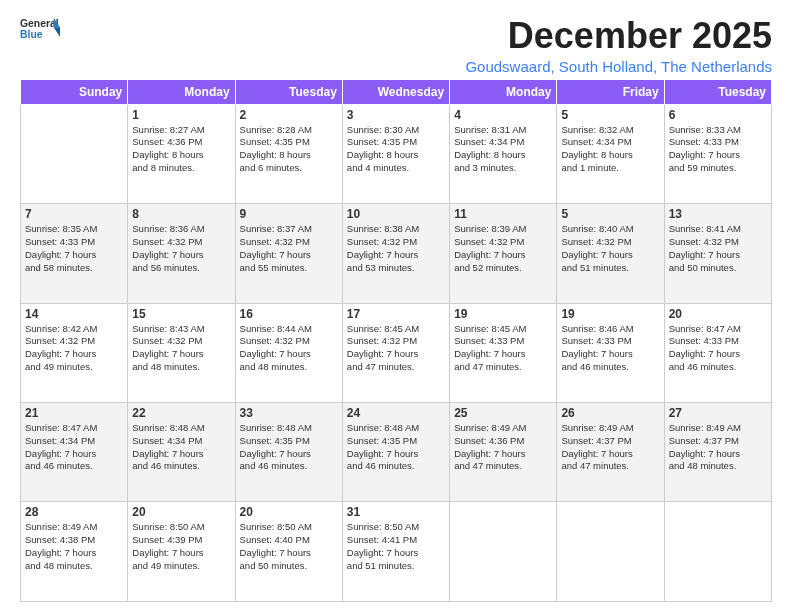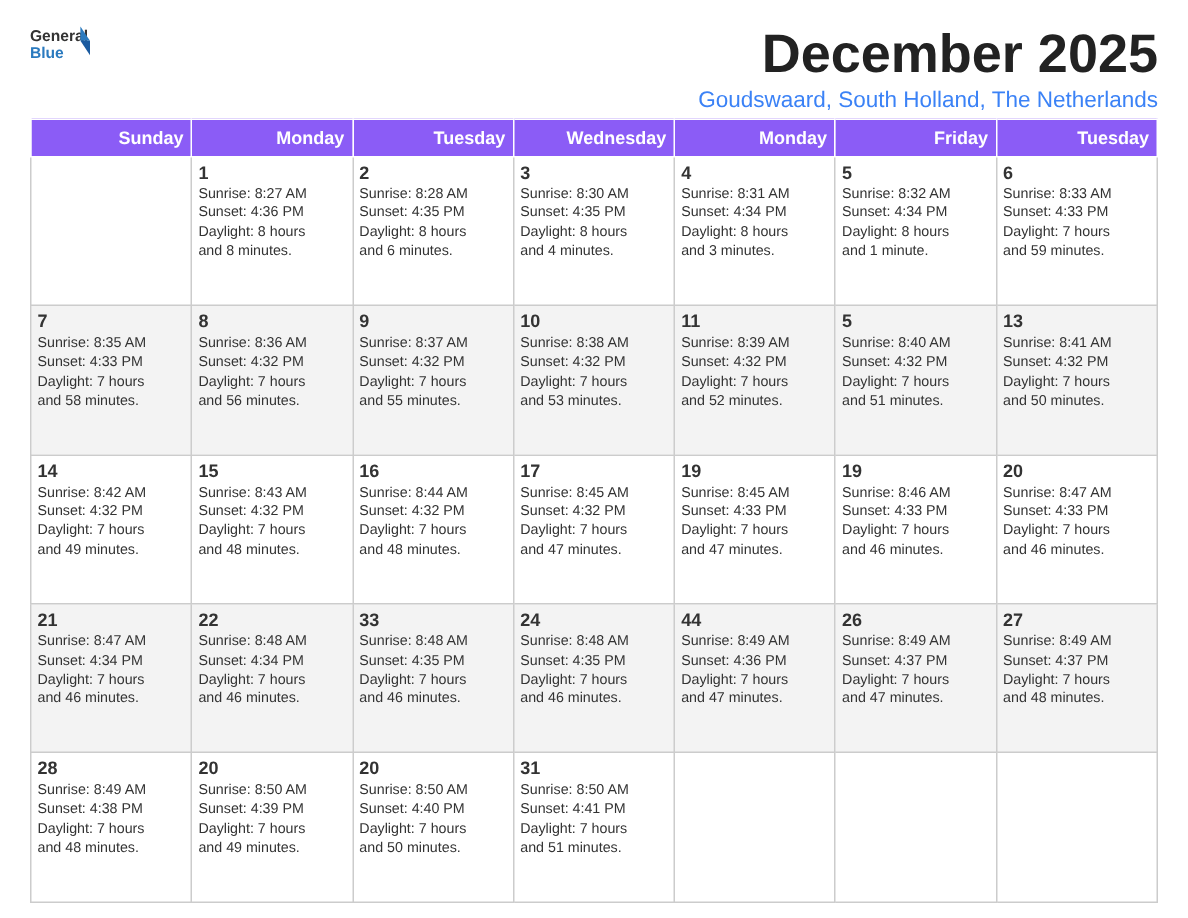--- a/index.html
+++ b/index.html
@@ -222,21 +222,21 @@
           </td>
           <td>
             <span class="day-num">33</span>
             <div class="day-info">Sunrise: 8:48 AM<br>Sunset: 4:35 PM<br>Daylight: 7 hours<br>and 46 minutes.</div>
           </td>
           <td>
             <span class="day-num">24</span>
             <div class="day-info">Sunrise: 8:48 AM<br>Sunset: 4:35 PM<br>Daylight: 7 hours<br>and 46 minutes.</div>
           </td>
           <td>
-            <span class="day-num">44</span>
+            <span class="day-num">25</span>
             <div class="day-info">Sunrise: 8:49 AM<br>Sunset: 4:36 PM<br>Daylight: 7 hours<br>and 47 minutes.</div>
           </td>
           <td>
             <span class="day-num">26</span>
             <div class="day-info">Sunrise: 8:49 AM<br>Sunset: 4:37 PM<br>Daylight: 7 hours<br>and 47 minutes.</div>
           </td>
           <td>
             <span class="day-num">27</span>
             <div class="day-info">Sunrise: 8:49 AM<br>Sunset: 4:37 PM<br>Daylight: 7 hours<br>and 48 minutes.</div>
           </td>

